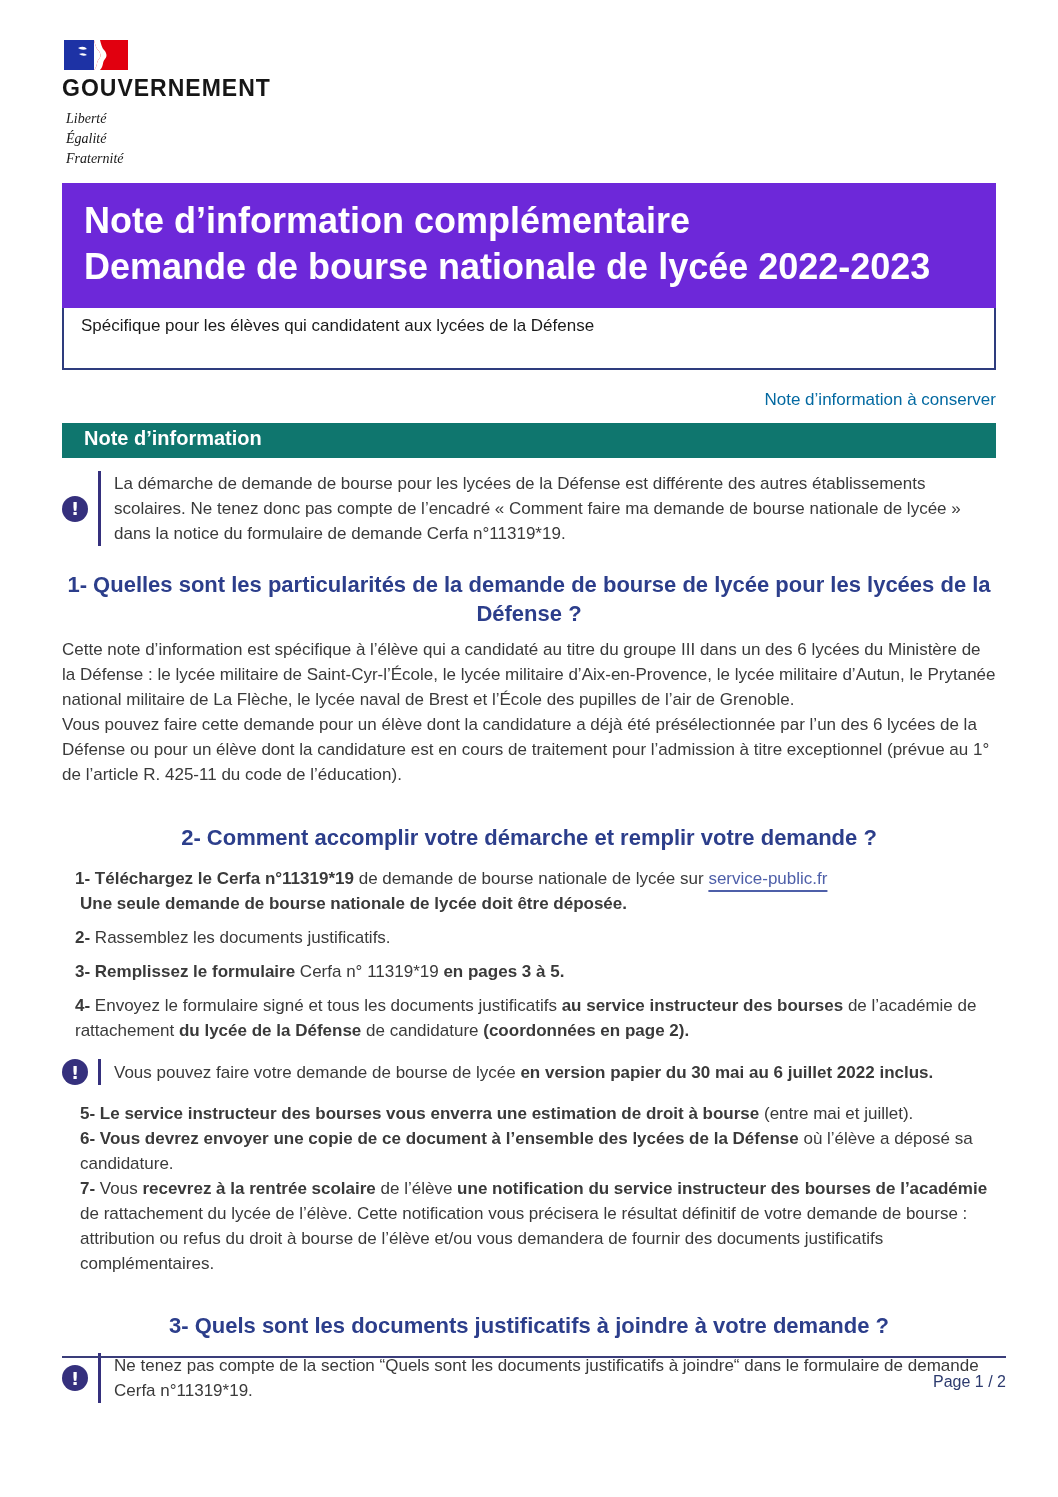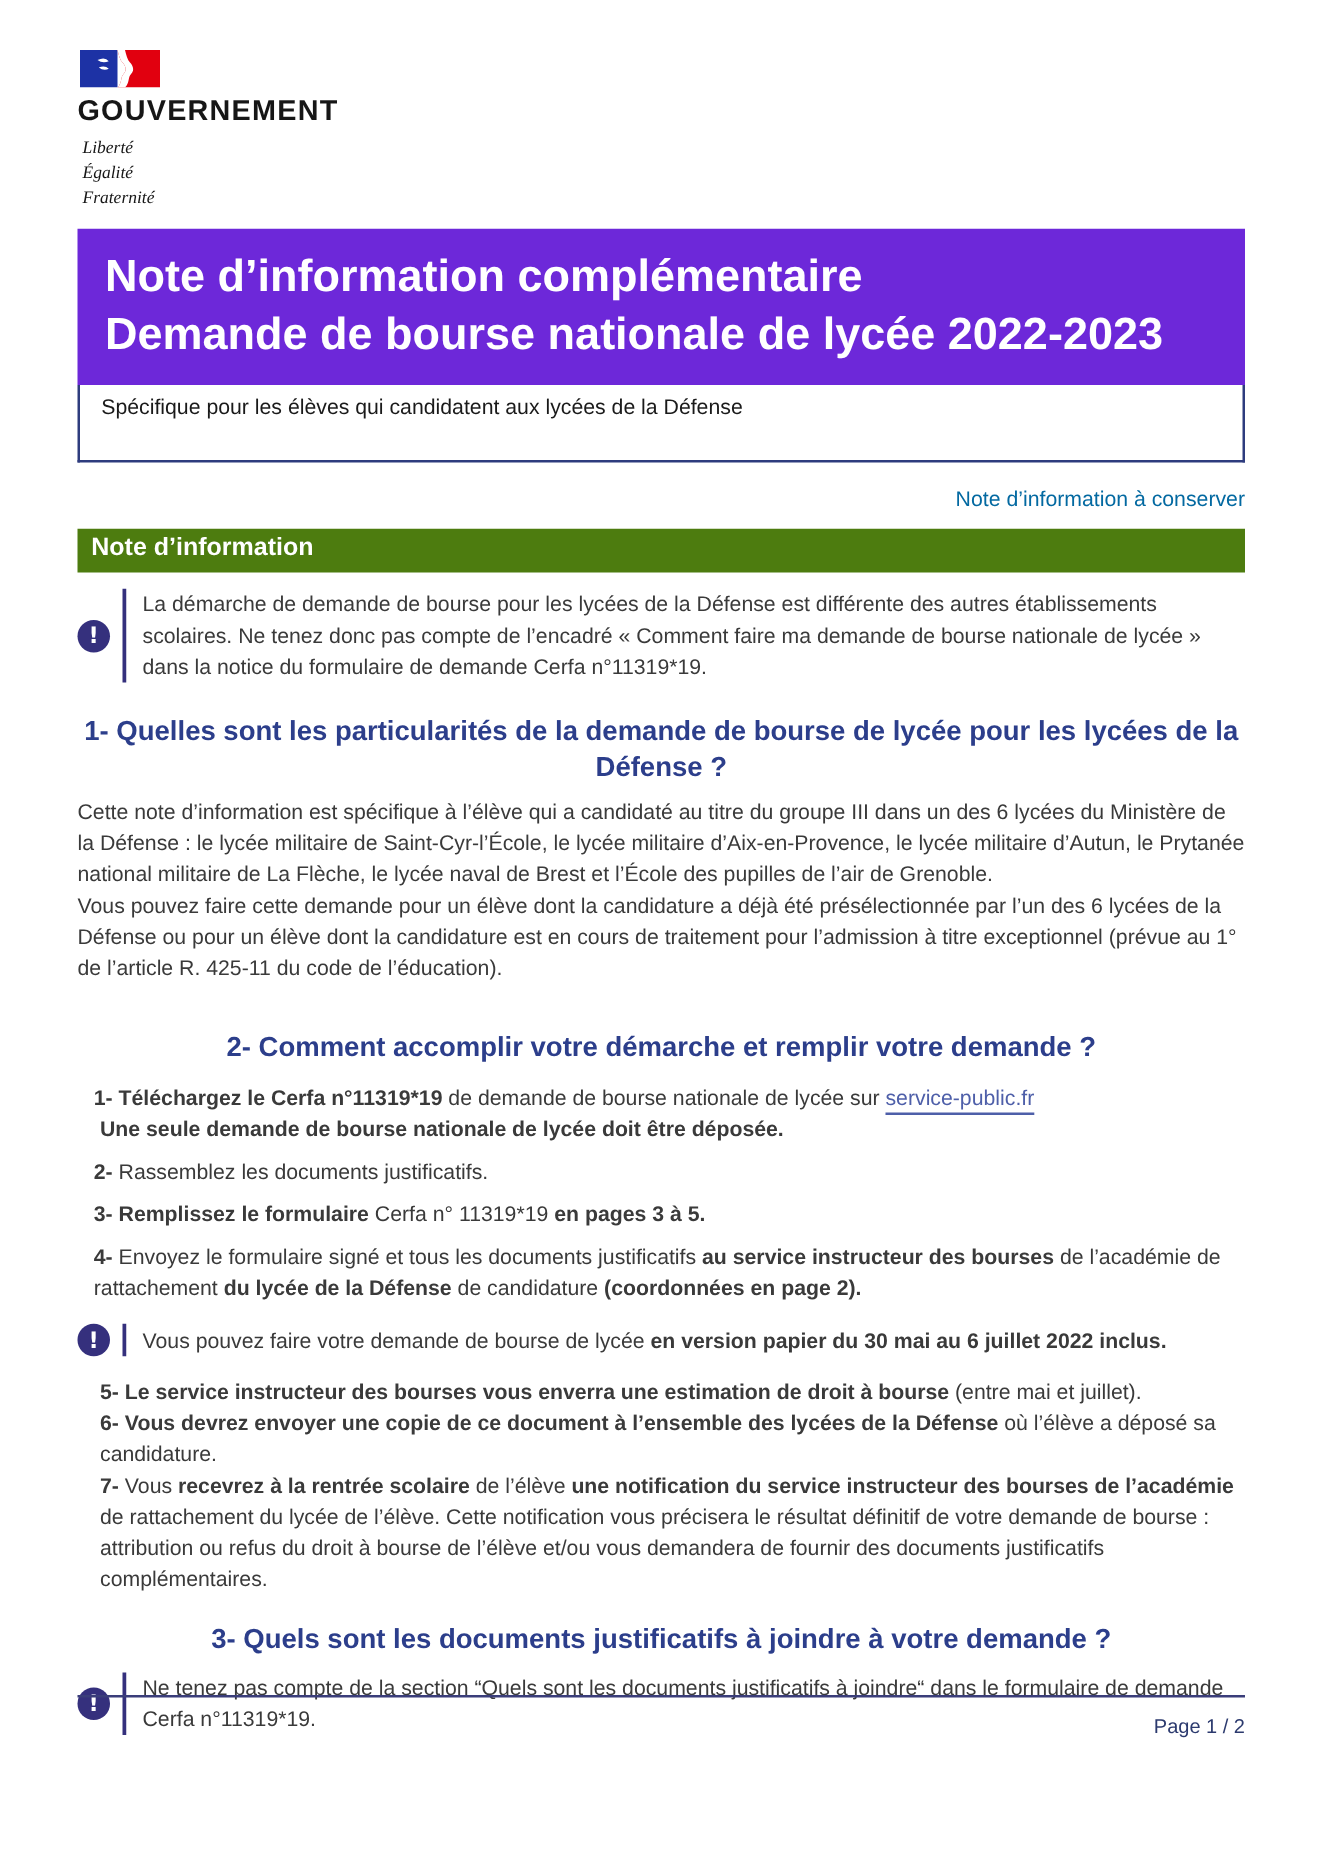--- a/index.html
+++ b/index.html
@@ -19,21 +19,21 @@
   .motto{font-family:"Liberation Serif",serif;font-style:italic;font-size:14px;color:#161616;margin-top:7px;margin-left:4px;line-height:1.42;}
 
   
   .title-band{background:#6d28d9;color:#ffffff;padding:15px 22px 17px;font-size:36px;font-weight:bold;line-height:1.3;margin-top:12px;}
   .subtitle-box{border:2px solid #2e3c7e;border-top:none;padding:8px 17px 32px;font-weight:normal;font-size:17px;color:#1a1a1a;}
 
   
   .keep-note{text-align:right;color:#0369a1;font-weight:normal;font-size:17px;margin:20px 0 13px;}
 
   
-  .section-bar{background:#4d7c0f;color:#ffffff;font-weight:bold;font-size:20px;padding:4px 0 8px 11px;}
+  .section-bar{background:#0f766e;color:#ffffff;font-weight:bold;font-size:20px;padding:4px 0 8px 22px;}
 
   
   .alert{display:flex;align-items:center;margin-top:13px;}
   .alert-icon{flex:0 0 26px;width:26px;height:26px;border-radius:50%;background:#35307d;color:#ffffff;font-weight:bold;font-size:18px;display:flex;align-items:center;justify-content:center;font-family:"DejaVu Sans",sans-serif;}
   .alert-rule{width:3px;background:#35307d;align-self:stretch;margin:0 13px 0 10px;flex:0 0 3px;}
   .alert p{margin:0;font-size:17px;line-height:25px;}
 
   
   .sec-heading{color:#2c3e8b;font-size:22px;font-weight:bold;line-height:1.32;margin:24px 0 9px;text-align:center;}
   h2.sec-heading{font-family:inherit;}
@@ -44,21 +44,21 @@
   
   .steps{margin-left:13px;margin-top:14px;}
   .step{font-size:17px;line-height:25px;margin:0 0 9px;}
   .step.tight{margin:0;}
   .note-line{padding-left:5px;}
   .b{font-weight:bold;}
   .lnk{color:#4e5fa9;text-decoration:underline;text-underline-offset:6px;text-decoration-thickness:1.5px;cursor:pointer;}
   .steps2{margin-left:18px;margin-top:16px;}
 
   
-  .footer{position:absolute;left:62px;right:62px;bottom:42px;}
+  .footer{position:absolute;left:62px;right:52px;bottom:42px;}
   .footer-line{border:none;border-top:2px solid #3a3d7a;margin:0 0 15px;}
   .page-num{text-align:right;color:#2c3a6e;font-size:16px;}
 </style>
 </head>
 <body>
 
 <div class="page">
 
   <header class="gov-logo">
     <svg class="flag" viewBox="0 0 64 30" xmlns="http://www.w3.org/2000/svg" aria-hidden="true">
@@ -113,21 +113,21 @@
     <span class="alert-rule"></span>
     <p><span>Vous pouvez faire votre demande de bourse de lycée </span><span class="b">en version papier du 30 mai au 6 juillet 2022 inclus.</span></p>
   </div>
 
   <div class="steps2">
     <p class="step tight"><span class="b">5- Le service instructeur des bourses vous enverra une estimation de droit à bourse</span><span> (entre mai et juillet).</span></p>
     <p class="step tight"><span class="b">6- Vous devrez envoyer une copie de ce document à l’ensemble des lycées de la Défense</span><span> où l’élève a déposé sa candidature.</span></p>
     <p class="step tight"><span class="b">7-</span><span> Vous </span><span class="b">recevrez à la rentrée scolaire</span><span> de l’élève </span><span class="b">une notification du service instructeur des bourses de l’académie</span><span> de rattachement du lycée de l’élève. Cette notification vous précisera le résultat définitif de votre demande de bourse : attribution ou refus du droit à bourse de l’élève et/ou vous demandera de fournir des documents justificatifs complémentaires.</span></p>
   </div>
 
-  <h2 class="sec-heading" style="margin-top:20px;">3- Quels sont les documents justificatifs à joindre à votre demande ?</h2>
+  <h2 class="sec-heading" style="margin-top:35px;">3- Quels sont les documents justificatifs à joindre à votre demande ?</h2>
 
   <div class="alert">
     <span class="alert-icon">!</span>
     <span class="alert-rule"></span>
     <p><span>Ne tenez pas compte de la section “Quels sont les documents justificatifs à joindre“ dans le formulaire de demande Cerfa n°11319*19.</span></p>
   </div>
 
   <div class="footer">
     <hr class="footer-line">
     <div class="page-num">Page 1 / 2</div>

